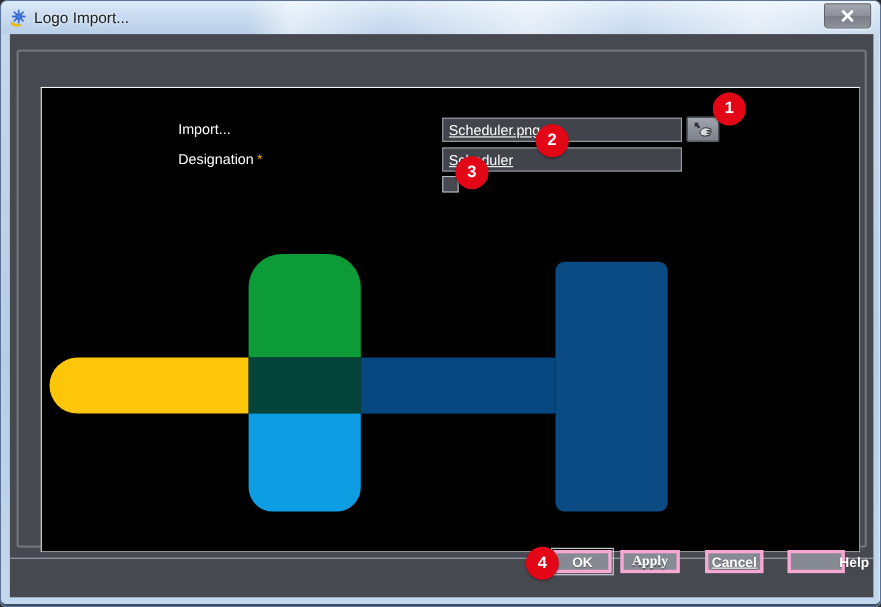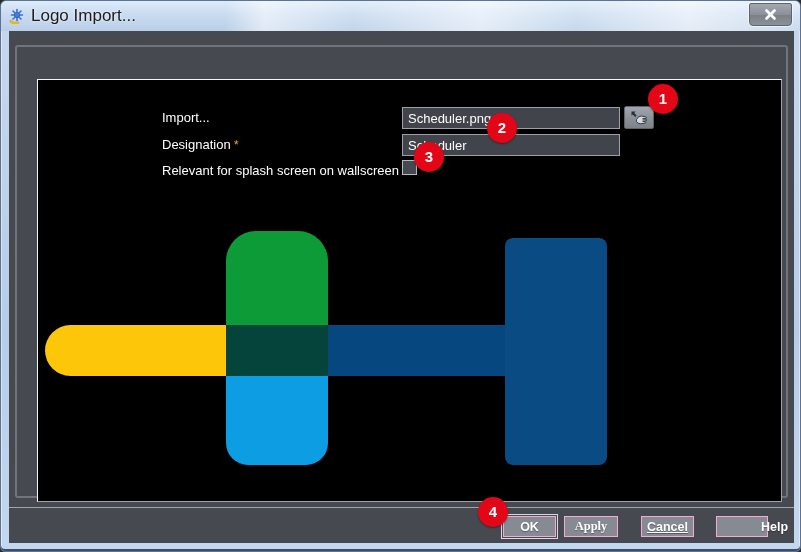--- a/index.html
+++ b/index.html
@@ -23,21 +23,21 @@
     content:""; position:absolute; inset:0;
     background:linear-gradient(90deg, rgba(255,255,255,0) 0%, rgba(255,255,255,0) 28%,
       rgba(255,255,255,.55) 33%, rgba(255,255,255,.12) 44%,
       rgba(255,255,255,.6) 60%, rgba(255,255,255,.18) 72%,
       rgba(255,255,255,.6) 86%, rgba(255,255,255,.25) 100%);
     pointer-events:none;
   }
   .app-icon { position:absolute; left:8px; top:7px; width:16px; height:16px; z-index:2; }
   .title-text {
     position:absolute; left:30px; top:0; line-height:30px; z-index:2;
-    font-size:17px; color:#1b1b1b; text-shadow:0 0 3px rgba(255,255,255,.9);
+    font-size:14px; color:#1b1b1b; text-shadow:0 0 3px rgba(255,255,255,.9);
   }
   .close-btn {
     position:absolute; left:748px; top:2px; width:43px; height:23px; z-index:3;
     background:linear-gradient(180deg,#a3a8b0 0%,#8b9099 50%,#797e87 51%,#8c9199 100%);
     border:1px solid #5f636b; border-radius:2px 2px 4px 4px;
     box-shadow:0 0 0 1px rgba(255,255,255,.55);
     display:flex; align-items:center; justify-content:center; cursor:pointer;
   }
 
   
@@ -52,21 +52,21 @@
     border:1px solid; border-color:#f4f4f4 #a2a2a6 #a2a2a6 #f4f4f4;
     background:#000000;
   }
 
   
   .form-label { position:absolute; left:124px; height:22px; line-height:22px; font-size:13px; color:#ffffff; white-space:nowrap; }
   .req-star { color:#ef9d2f; margin-left:3px; }
   .text-field {
     position:absolute; left:364px; width:218px; height:22px;
     background:#42444c; border:1px solid #9ca0a6; color:#ffffff;
-    font-family:"Liberation Sans", sans-serif; font-size:13px; padding:0 5px; outline:none;
+    font-family:"Liberation Sans", sans-serif; font-size:13px; padding:0 5px; outline:none;text-decoration:underline;
   }
   .browse-btn {
     position:absolute; left:586px; top:26px; width:30px; height:23px;
     background:linear-gradient(180deg,#a2a7af 0%,#8a8f98 55%,#7d828b 100%);
     border:1px solid #5f636a; border-radius:2px;
     display:flex; align-items:center; justify-content:center; cursor:pointer;
   }
   .checkbox {
     position:absolute; left:364px; top:80px; width:15px; height:15px;
     background:#474951; border:1px solid #b6bac0;
@@ -77,22 +77,22 @@
   .seg-yellow   { left:7px;   top:245px; width:181px; height:51px; border-radius:26px 0 0 26px; }
   .seg-green    { left:188px; top:151px; width:102px; height:94px; border-radius:30px 30px 0 0; }
   .seg-teal     { left:188px; top:245px; width:102px; height:51px; }
   .seg-lblue    { left:188px; top:296px; width:102px; height:89px; border-radius:0 0 22px 22px; }
   .seg-bluebar  { left:290px; top:245px; width:177px; height:51px; }
   .seg-bluerect { left:467px; top:158px; width:102px; height:227px; border-radius:8px; }
 
   
   .separator { position:absolute; left:0; top:476px; width:785px; height:1px; background:#a0a4ab; }
   .dlg-btn {
-    position:absolute; top:485px; height:21px;
-    background:#868a93; border:1px solid #f9a8d4;
+    position:absolute; top:469px; height:21px;
+    background:#868a93; border:3px solid #f9a8d4;
     color:#ffffff; font-family:"Liberation Sans", sans-serif; font-size:12.5px; font-weight:bold;
     text-shadow:0 1px 1px rgba(0,0,0,.35); cursor:pointer; padding:0;
   }
   .btn-ok     { left:494px; width:53px; outline:1px solid #d7dbe0; outline-offset:1px; }
   .btn-apply  { left:555px; width:54px;font-family:Liberation Serif, serif; }
   .btn-cancel { left:632px; width:53px;text-decoration:underline; }
   .btn-help   { left:707px; width:52px;padding-left:44px; }
 
   
   .badge {
@@ -149,23 +149,20 @@
             <path d="M1.5 1.5 h4.2 l-1.5 1.5 2.4 2.4 -1.5 1.5 -2.4 -2.4 -1.2 1.2 z" fill="#2c2e33"></path>
             <path d="M6.5 9.5 q1.5 -3.5 5 -3.5 l4.5 1 q1 .4 .1 1.3 l-3.6 .6 3.8 .4 q1 .5 .1 1.4 l-3.8 .5 2.8 .8 q.9 .6 -.2 1.2 l-4.7 .5 q-2.8 0 -4 -2 z" fill="#d6d8dd" stroke="#2c2e33" stroke-width="0.9"></path>
           </svg>
         </div>
 
         <span class="form-label" style="top:54px">
           <span>Designation</span><span class="req-star">*</span>
         </span>
         <input class="text-field" style="top: 54px;" type="text" value="Scheduler">
 
-        <span class="form-label" style="top:80px">
-          <span>Relevant for splash screen on wallscreen</span>
-        </span>
         <span class="checkbox"></span>
 
         <div class="logo-seg seg-yellow" style="background-color: rgb(253, 198, 8);"></div>
         <div class="logo-seg seg-green" style="background-color: rgb(13, 155, 56);"></div>
         <div class="logo-seg seg-teal" style="background-color: rgb(5, 68, 58);"></div>
         <div class="logo-seg seg-lblue" style="background-color: rgb(13, 157, 226);"></div>
         <div class="logo-seg seg-bluebar" style="background-color: rgb(7, 71, 127);"></div>
         <div class="logo-seg seg-bluerect" style="background-color: rgb(11, 75, 132);"></div>
 
       </div>

